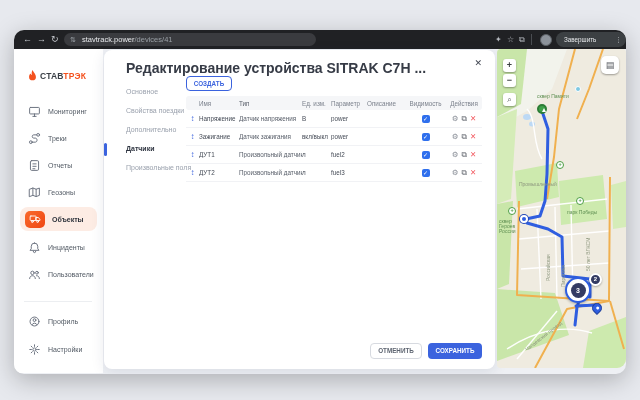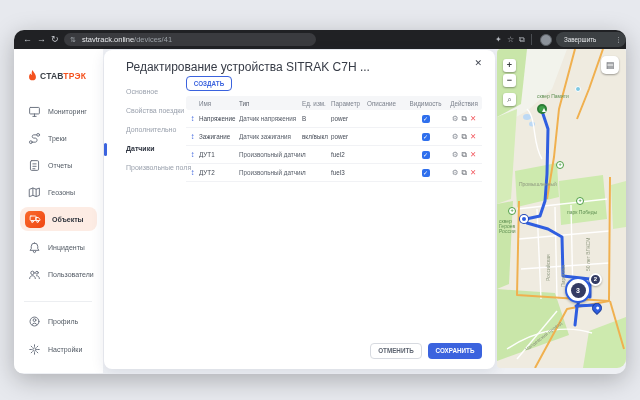--- a/index.html
+++ b/index.html
@@ -38,21 +38,21 @@
   .icon-chip { width:20px; height:17px; border-radius:5px; background:linear-gradient(135deg,#f96a2c,#ef4713);
                display:flex; align-items:center; justify-content:center; margin-left:-3px; }
   .side-divider { position:absolute; left:10px; width:68px; height:1px; background:#eceef1; top:252px; }
   svg.si { width:13px; height:13px; fill:none; stroke:#6b7280; stroke-width:1.2; stroke-linecap:round; stroke-linejoin:round; }
   svg.si.white { stroke:#ffffff; width:12px; height:12px; }
   .collapse-arrow { font-size:9px; color:#6b7280; width:13px; text-align:center; }
 
   
   .modal { position:absolute; left:90px; top:20px; width:391px; height:319px; background:#ffffff;
            border-radius:8px; box-shadow:0 3px 14px rgba(25,39,80,.10); }
-  .modal-title { position:absolute; left:22px; top:10px; font-size:12px; font-weight:normal; color:#363b46; }
+  .modal-title { position:absolute; left:22px; top:10px; font-size:14px; font-weight:bold; color:#363b46; }
   .modal-close { position:absolute; right:13px; top:8px; font-size:9px; color:#3f4450; cursor:pointer; }
   .mtab { position:absolute; left:22px; font-size:7px; color:#9aa1ad; cursor:pointer; white-space:nowrap; }
   .mtab.active { color:#2e3440; font-weight:bold; }
   .mtab.active::before { content:""; position:absolute; left:-22px; top:-2px; width:3px; height:13px;
                           background:#3b63de; border-radius:2px; }
   .create-btn { position:absolute; left:82px; top:26px; width:46px; height:15px; background:#fff;
                 border:1px solid #3b63de; border-radius:4px; color:#3b63de; font-size:6.3px; font-weight:bold;
                 text-align:center; line-height:13px; cursor:pointer; }
 
   .table { position:absolute; left:82px; top:46px; width:296px; }
@@ -122,21 +122,21 @@
 </head>
 <body>
 
 <div class="window">
 
   <div class="toolbar">
     <span class="nav-ic" style="left:9px">←</span>
     <span class="nav-ic" style="left:23px">→</span>
     <span class="nav-ic" style="left:37px">↻</span>
     <div class="urlbar">
-      <span class="site-ic">⇅</span><span>stavtrack.online</span><span class="path">/devices/41</span>
+      <span class="site-ic">⇅</span><span>stavtrack.power</span><span class="path">/devices/41</span>
     </div>
     <span class="tb-right-ic" style="left:481px">✦</span>
     <span class="tb-right-ic" style="left:493px">☆</span>
     <span class="tb-right-ic" style="left:505px">⧉</span>
     <span class="tb-divider"></span>
 
     <span class="avatar"></span>
     <div class="update-btn">
       <span>Завершить обновление</span>
       <span class="kebab">⋮</span>

